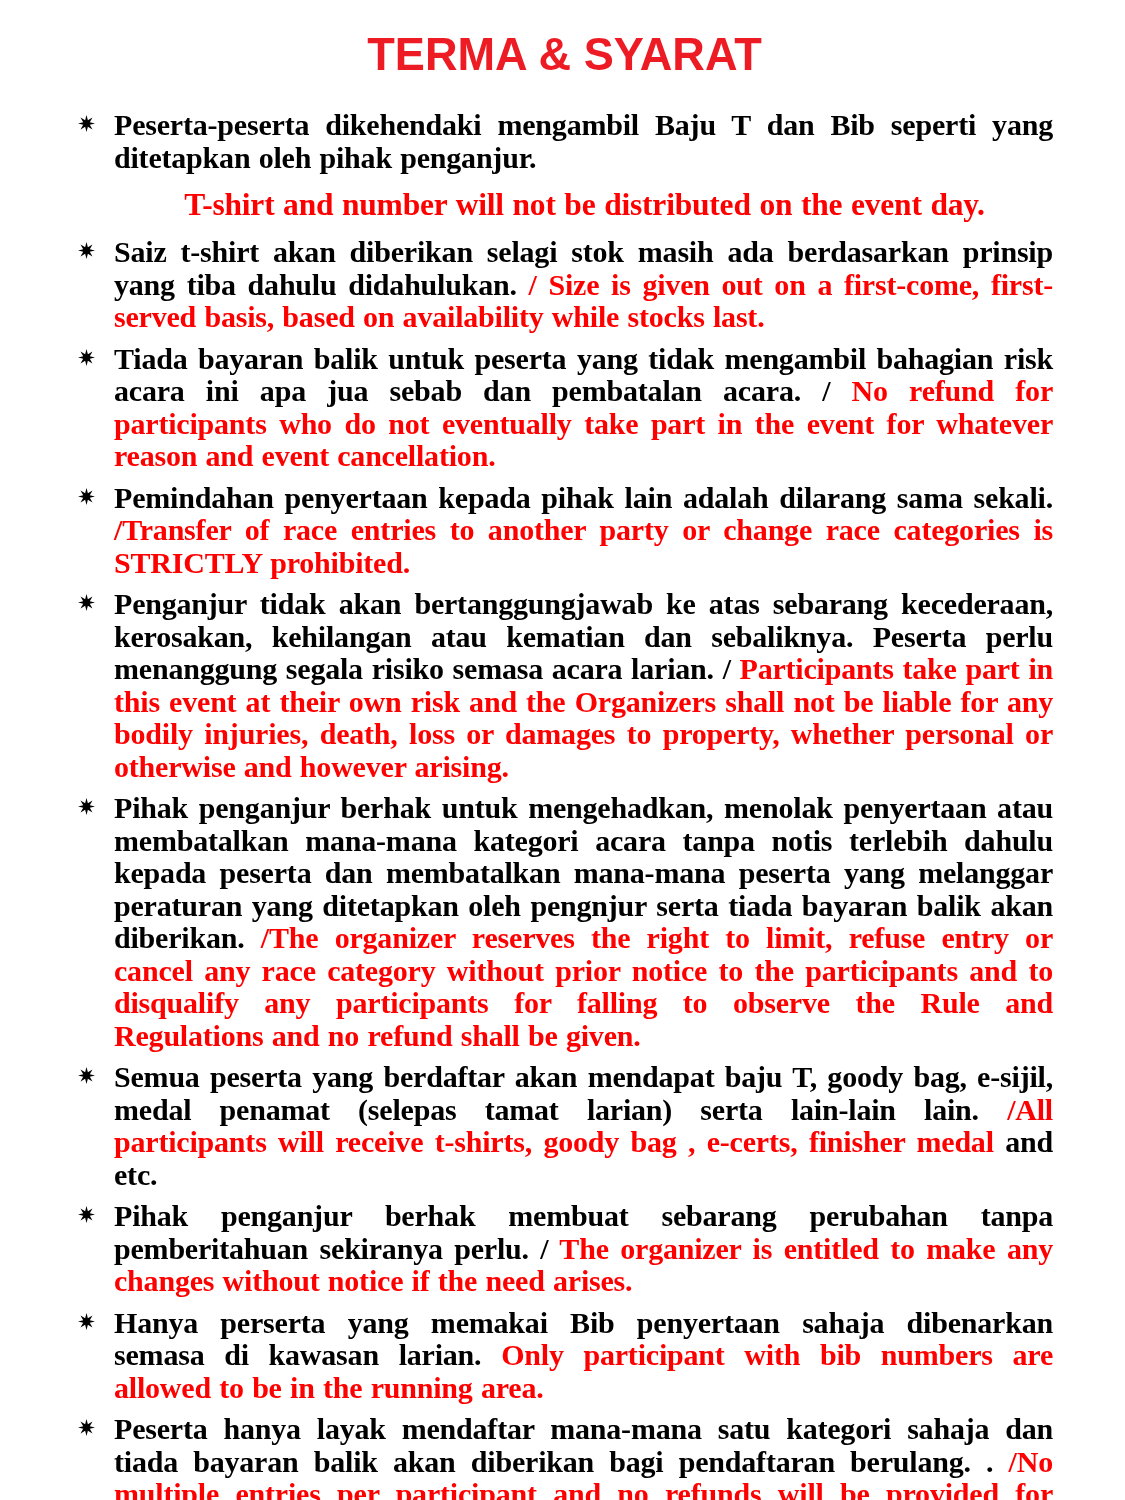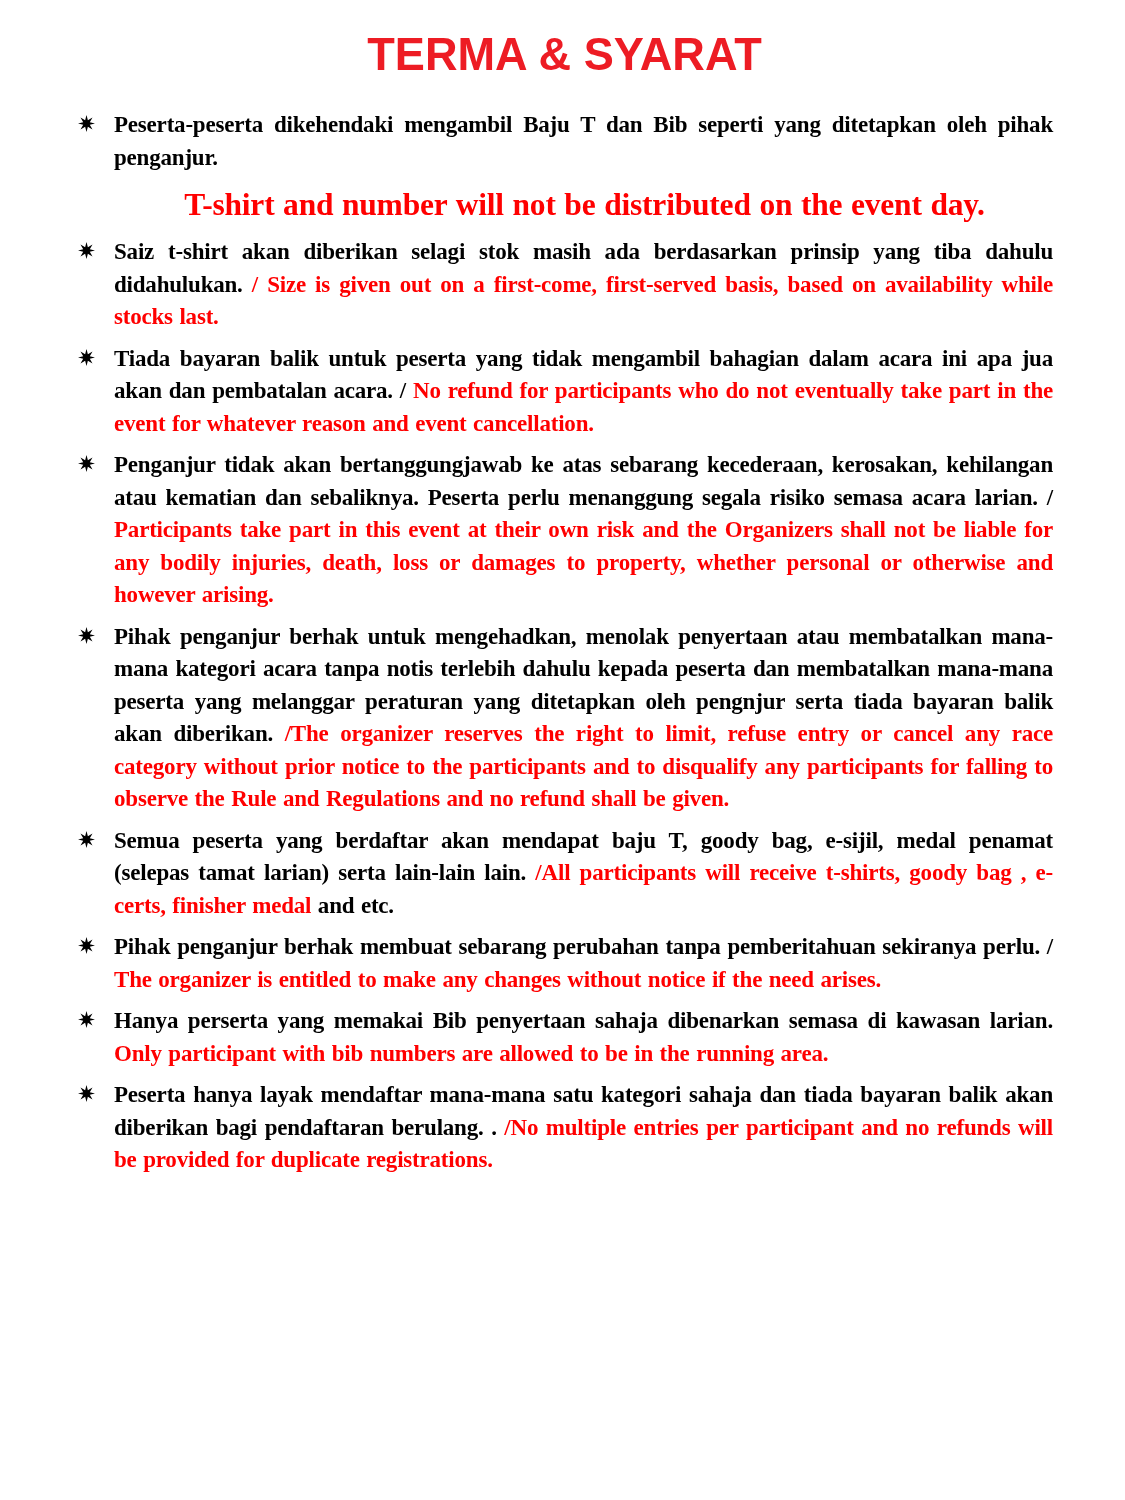--- a/index.html
+++ b/index.html
@@ -41,21 +41,21 @@
   .item .marker{
     flex:0 0 38px;
     padding-top:6px;
     padding-left:2px;
   }
   .item .marker svg{width:17px;height:17px;display:block;}
   .item.large .marker{flex:0 0 40px;padding-top:9px;padding-left:0;}
   .item.large .marker svg{width:24px;height:24px;}
   .item .text{
     flex:1;
-    font-size:23px;
+    font-size:30px;
     line-height:32.5px;
     text-align:justify;
     text-align-last:left;
     letter-spacing:-0.2px;
     word-spacing:1px;
   }
   .item.large .text{
     font-size:31.5px;
     line-height:44px;
     letter-spacing:-0.2px;
@@ -92,21 +92,29 @@
           </svg>
         </span>
         <div class="text"><span class="black">Saiz t-shirt akan diberikan selagi stok masih ada berdasarkan prinsip yang tiba dahulu didahulukan. </span><span class="red">/ Size is given out on a first-come, first-served basis, based on availability while stocks last.</span></div>
       </div>
       <div class="item">
         <span class="marker">
           <svg viewBox="0 0 20 20" aria-hidden="true">
             <polygon fill="currentColor" points="10,0 11.61,6.12 17.07,2.93 13.88,8.39 20,10 13.88,11.61 17.07,17.07 11.61,13.88 10,20 8.39,13.88 2.93,17.07 6.12,11.61 0,10 6.12,8.39 2.93,2.93 8.39,6.12"></polygon>
           </svg>
         </span>
-        <div class="text"><span class="black">Tiada bayaran balik untuk peserta yang tidak mengambil bahagian dalam acara ini apa jua akan dan pembatalan acara. / </span><span class="red">No refund for participants who do not eventually take part in the event for whatever reason and event cancellation.</span></div>
+        <div class="text"><span class="black">Tiada bayaran balik untuk peserta yang tidak mengambil bahagian risk acara ini apa jua sebab dan pembatalan acara. / </span><span class="red">No refund for participants who do not eventually take part in the event for whatever reason and event cancellation.</span></div>
+      </div>
+      <div class="item">
+        <span class="marker">
+          <svg viewBox="0 0 20 20" aria-hidden="true">
+            <polygon fill="currentColor" points="10,0 11.61,6.12 17.07,2.93 13.88,8.39 20,10 13.88,11.61 17.07,17.07 11.61,13.88 10,20 8.39,13.88 2.93,17.07 6.12,11.61 0,10 6.12,8.39 2.93,2.93 8.39,6.12"></polygon>
+          </svg>
+        </span>
+        <div class="text"><span class="black">Pemindahan penyertaan kepada pihak lain adalah dilarang sama sekali. </span><span class="red">/Transfer of race entries to another party or change race categories is STRICTLY prohibited.</span></div>
       </div>
       <div class="item">
         <span class="marker">
           <svg viewBox="0 0 20 20" aria-hidden="true">
             <polygon fill="currentColor" points="10,0 11.61,6.12 17.07,2.93 13.88,8.39 20,10 13.88,11.61 17.07,17.07 11.61,13.88 10,20 8.39,13.88 2.93,17.07 6.12,11.61 0,10 6.12,8.39 2.93,2.93 8.39,6.12"></polygon>
           </svg>
         </span>
         <div class="text"><span class="black">Penganjur tidak akan bertanggungjawab ke atas sebarang kecederaan, kerosakan, kehilangan atau kematian dan sebaliknya.  Peserta perlu menanggung segala risiko semasa acara larian. / </span><span class="red">Participants take part in this event at their own risk and the Organizers shall not be liable for any bodily injuries, death, loss or damages to property, whether personal or otherwise and however arising.</span></div>
       </div>
       <div class="item">

